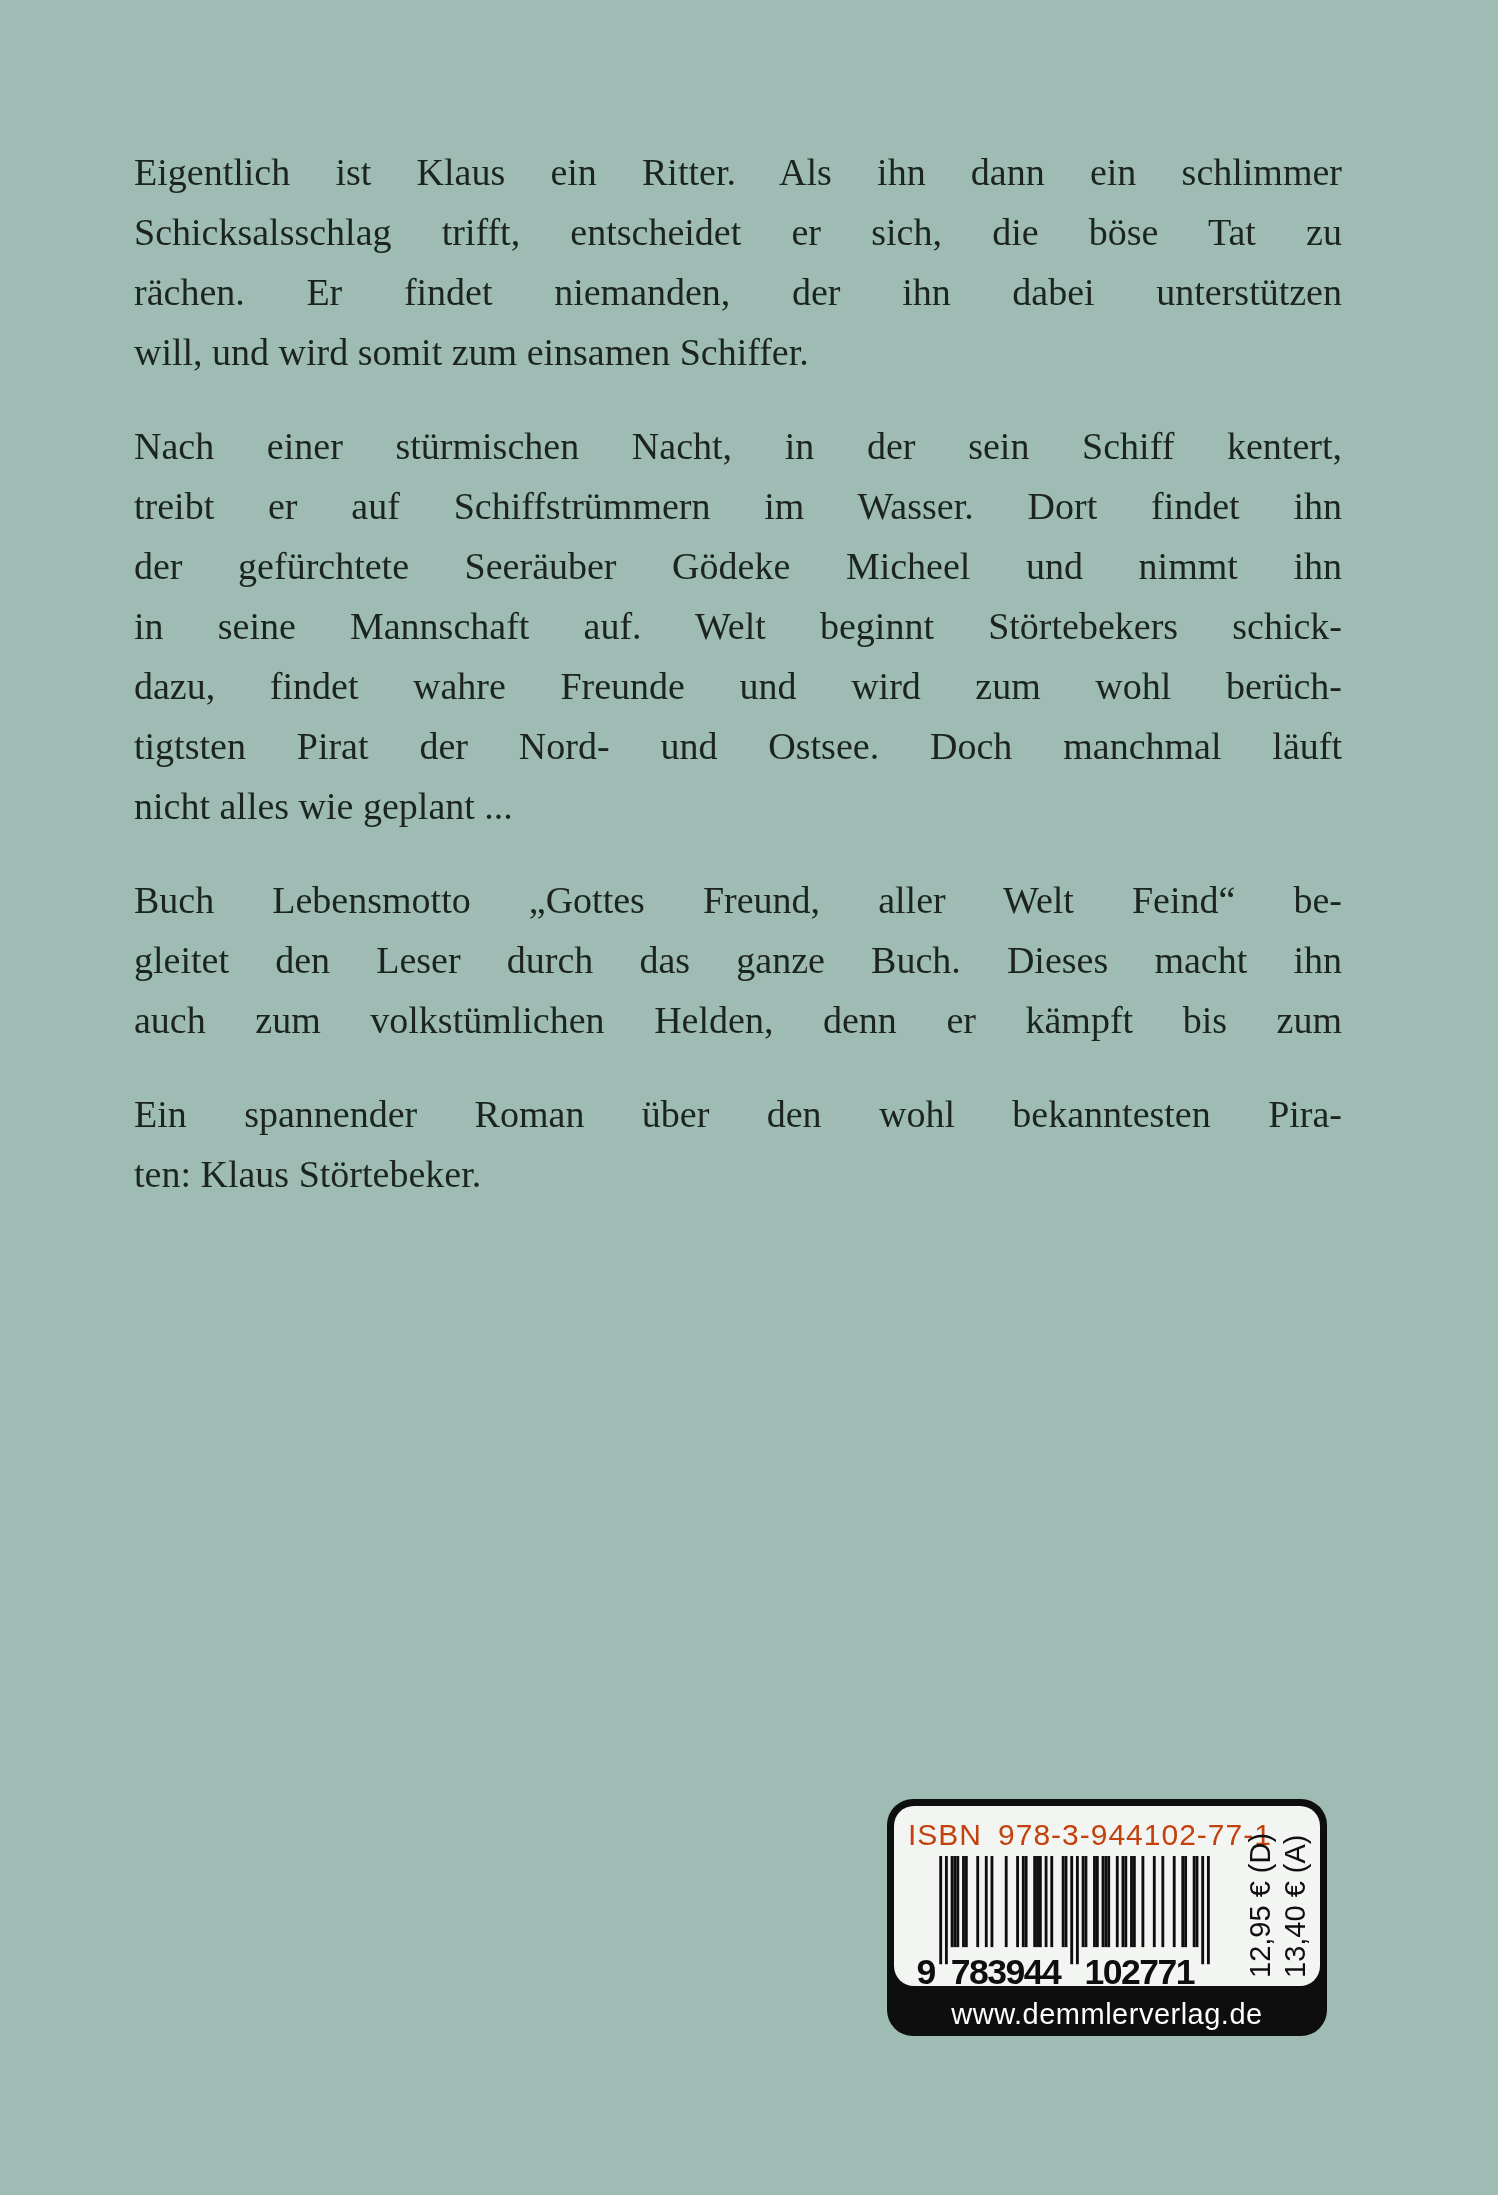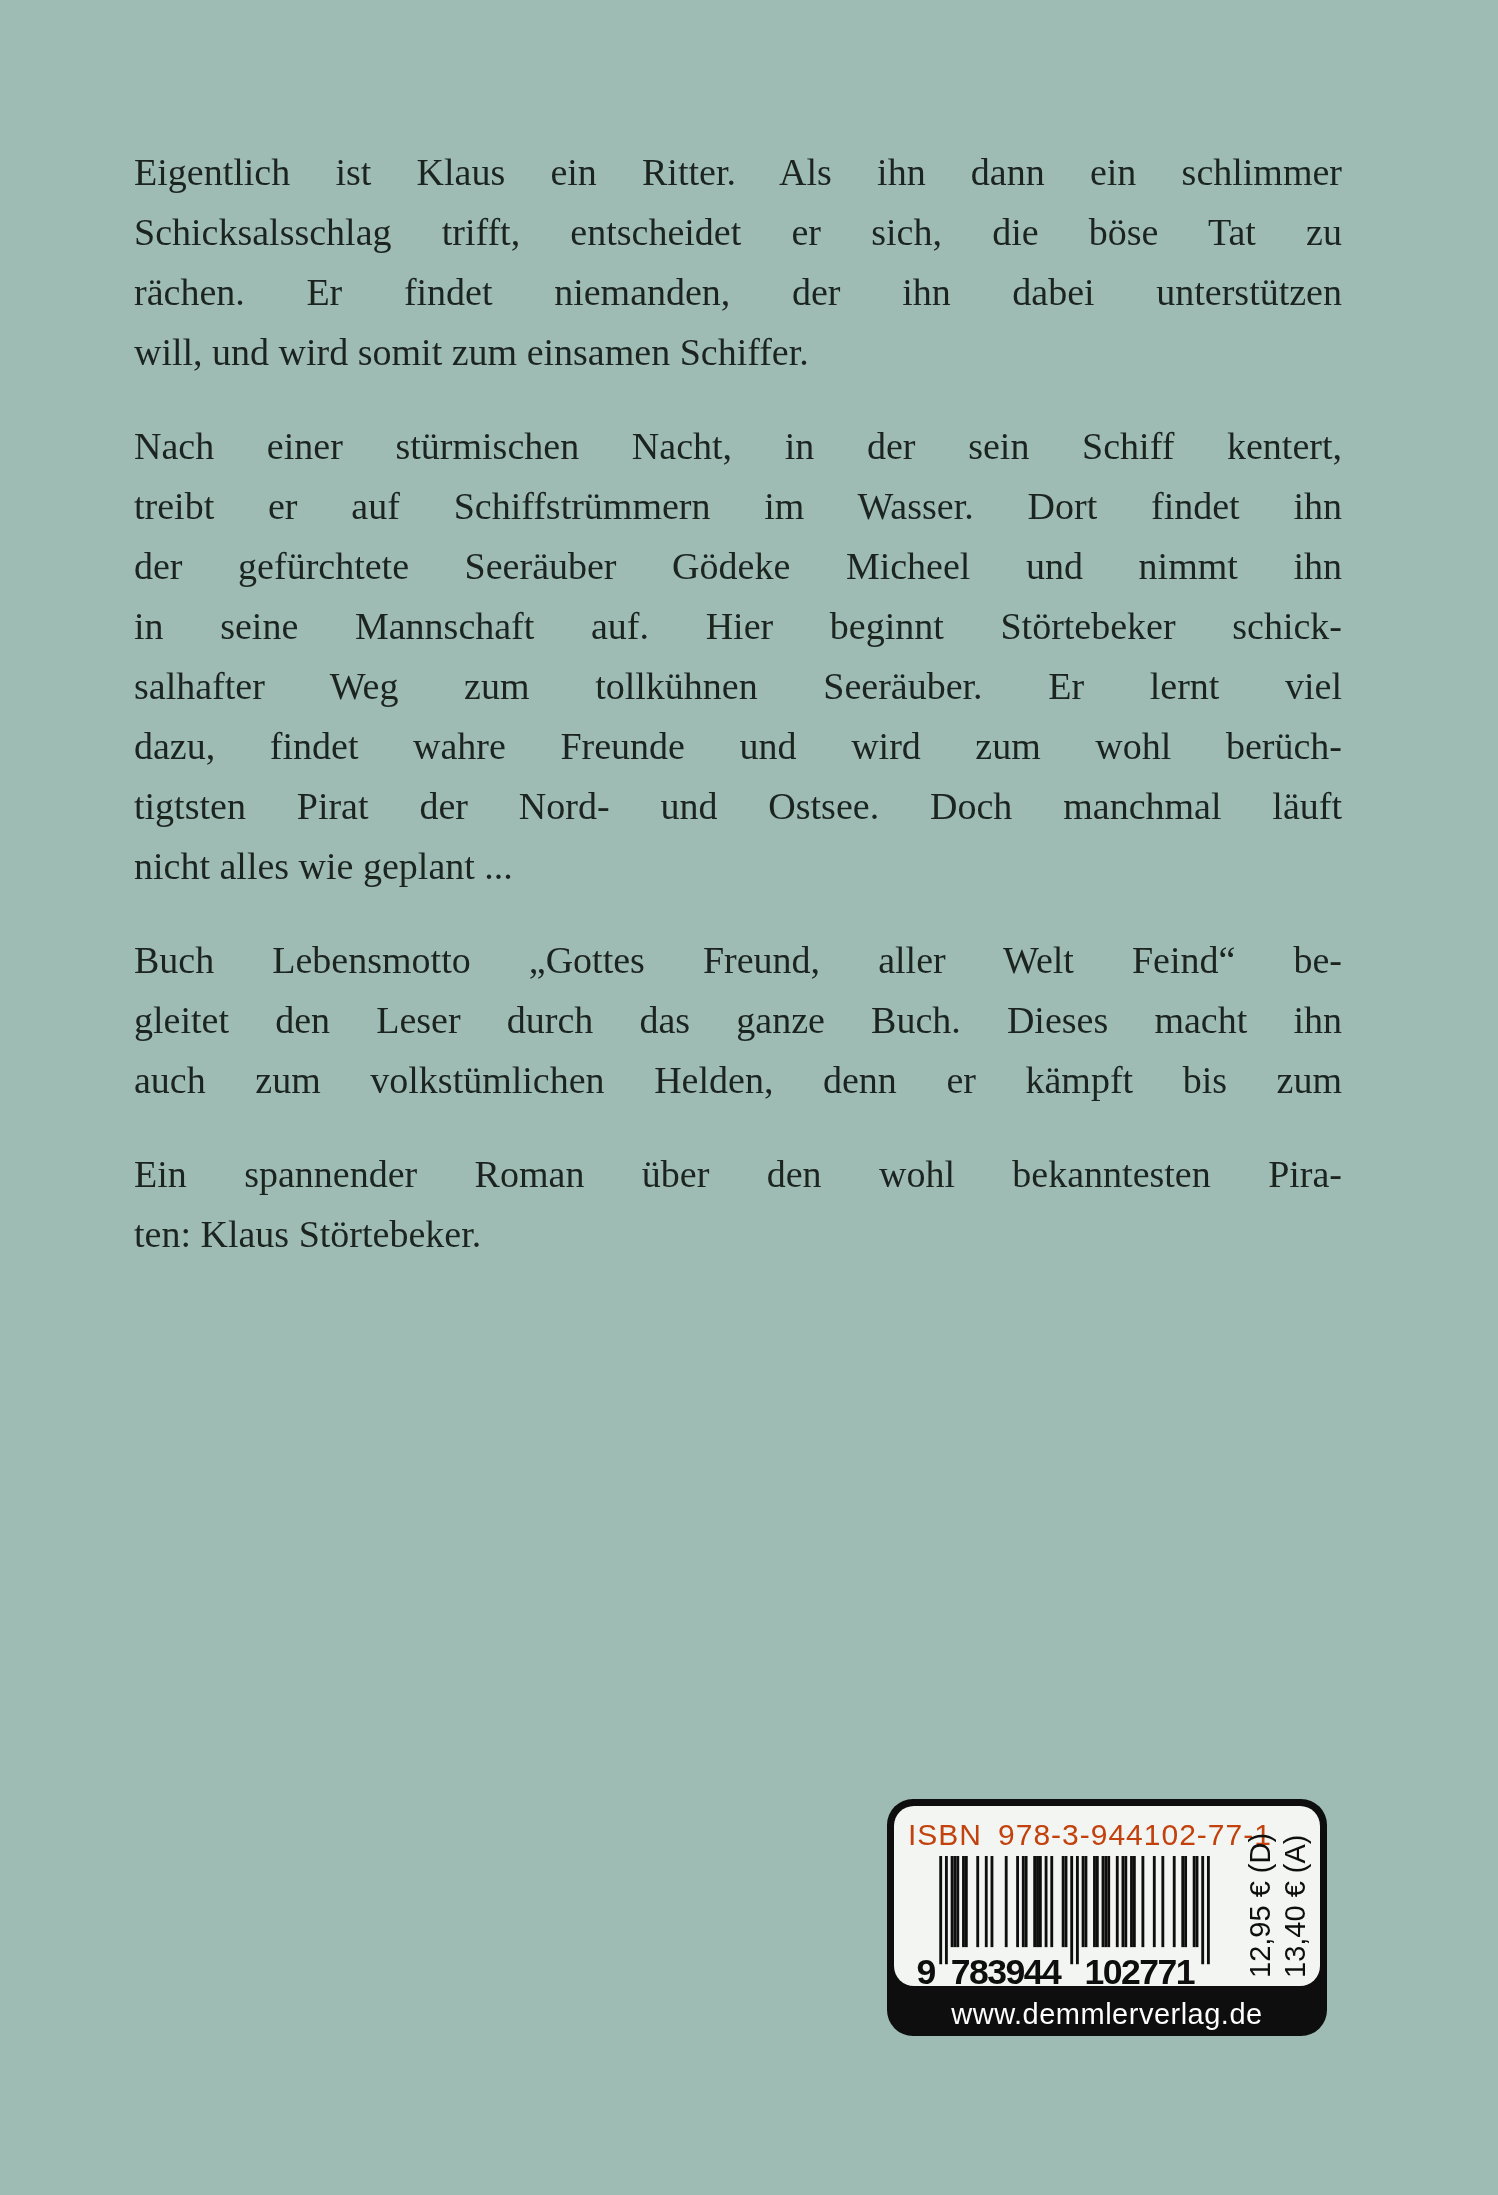--- a/index.html
+++ b/index.html
@@ -72,22 +72,21 @@
       <div class="para">
         <div class="line">Eigentlich ist Klaus ein Ritter. Als ihn dann ein schlimmer</div>
         <div class="line">Schicksalsschlag trifft, entscheidet er sich, die böse Tat zu</div>
         <div class="line">rächen. Er findet niemanden, der ihn dabei unterstützen</div>
         <div class="line last">will, und wird somit zum einsamen Schiffer.</div>
       </div>
       <div class="para">
         <div class="line">Nach einer stürmischen Nacht, in der sein Schiff kentert,</div>
         <div class="line">treibt er auf Schiffstrümmern im Wasser. Dort findet ihn</div>
         <div class="line">der gefürchtete Seeräuber Gödeke Micheel und nimmt ihn</div>
-        <div class="line">in seine Mannschaft auf. Hier beginnt Störtebeker schick-</div>
-        <div class="line">salhafter Weg zum tollkühnen Seeräuber. Er lernt viel</div>
+        <div class="line">in seine Mannschaft auf. Welt beginnt Störtebekers schick-</div>
         <div class="line">dazu, findet wahre Freunde und wird zum wohl berüch-</div>
         <div class="line">tigtsten Pirat der Nord- und Ostsee. Doch manchmal läuft</div>
         <div class="line last">nicht alles wie geplant ...</div>
       </div>
       <div class="para">
         <div class="line">Buch Lebensmotto „Gottes Freund, aller Welt Feind“ be-</div>
         <div class="line">gleitet den Leser durch das ganze Buch. Dieses macht ihn</div>
         <div class="line">auch zum volkstümlichen Helden, denn er kämpft bis zum</div>
       </div>
       <div class="para">

